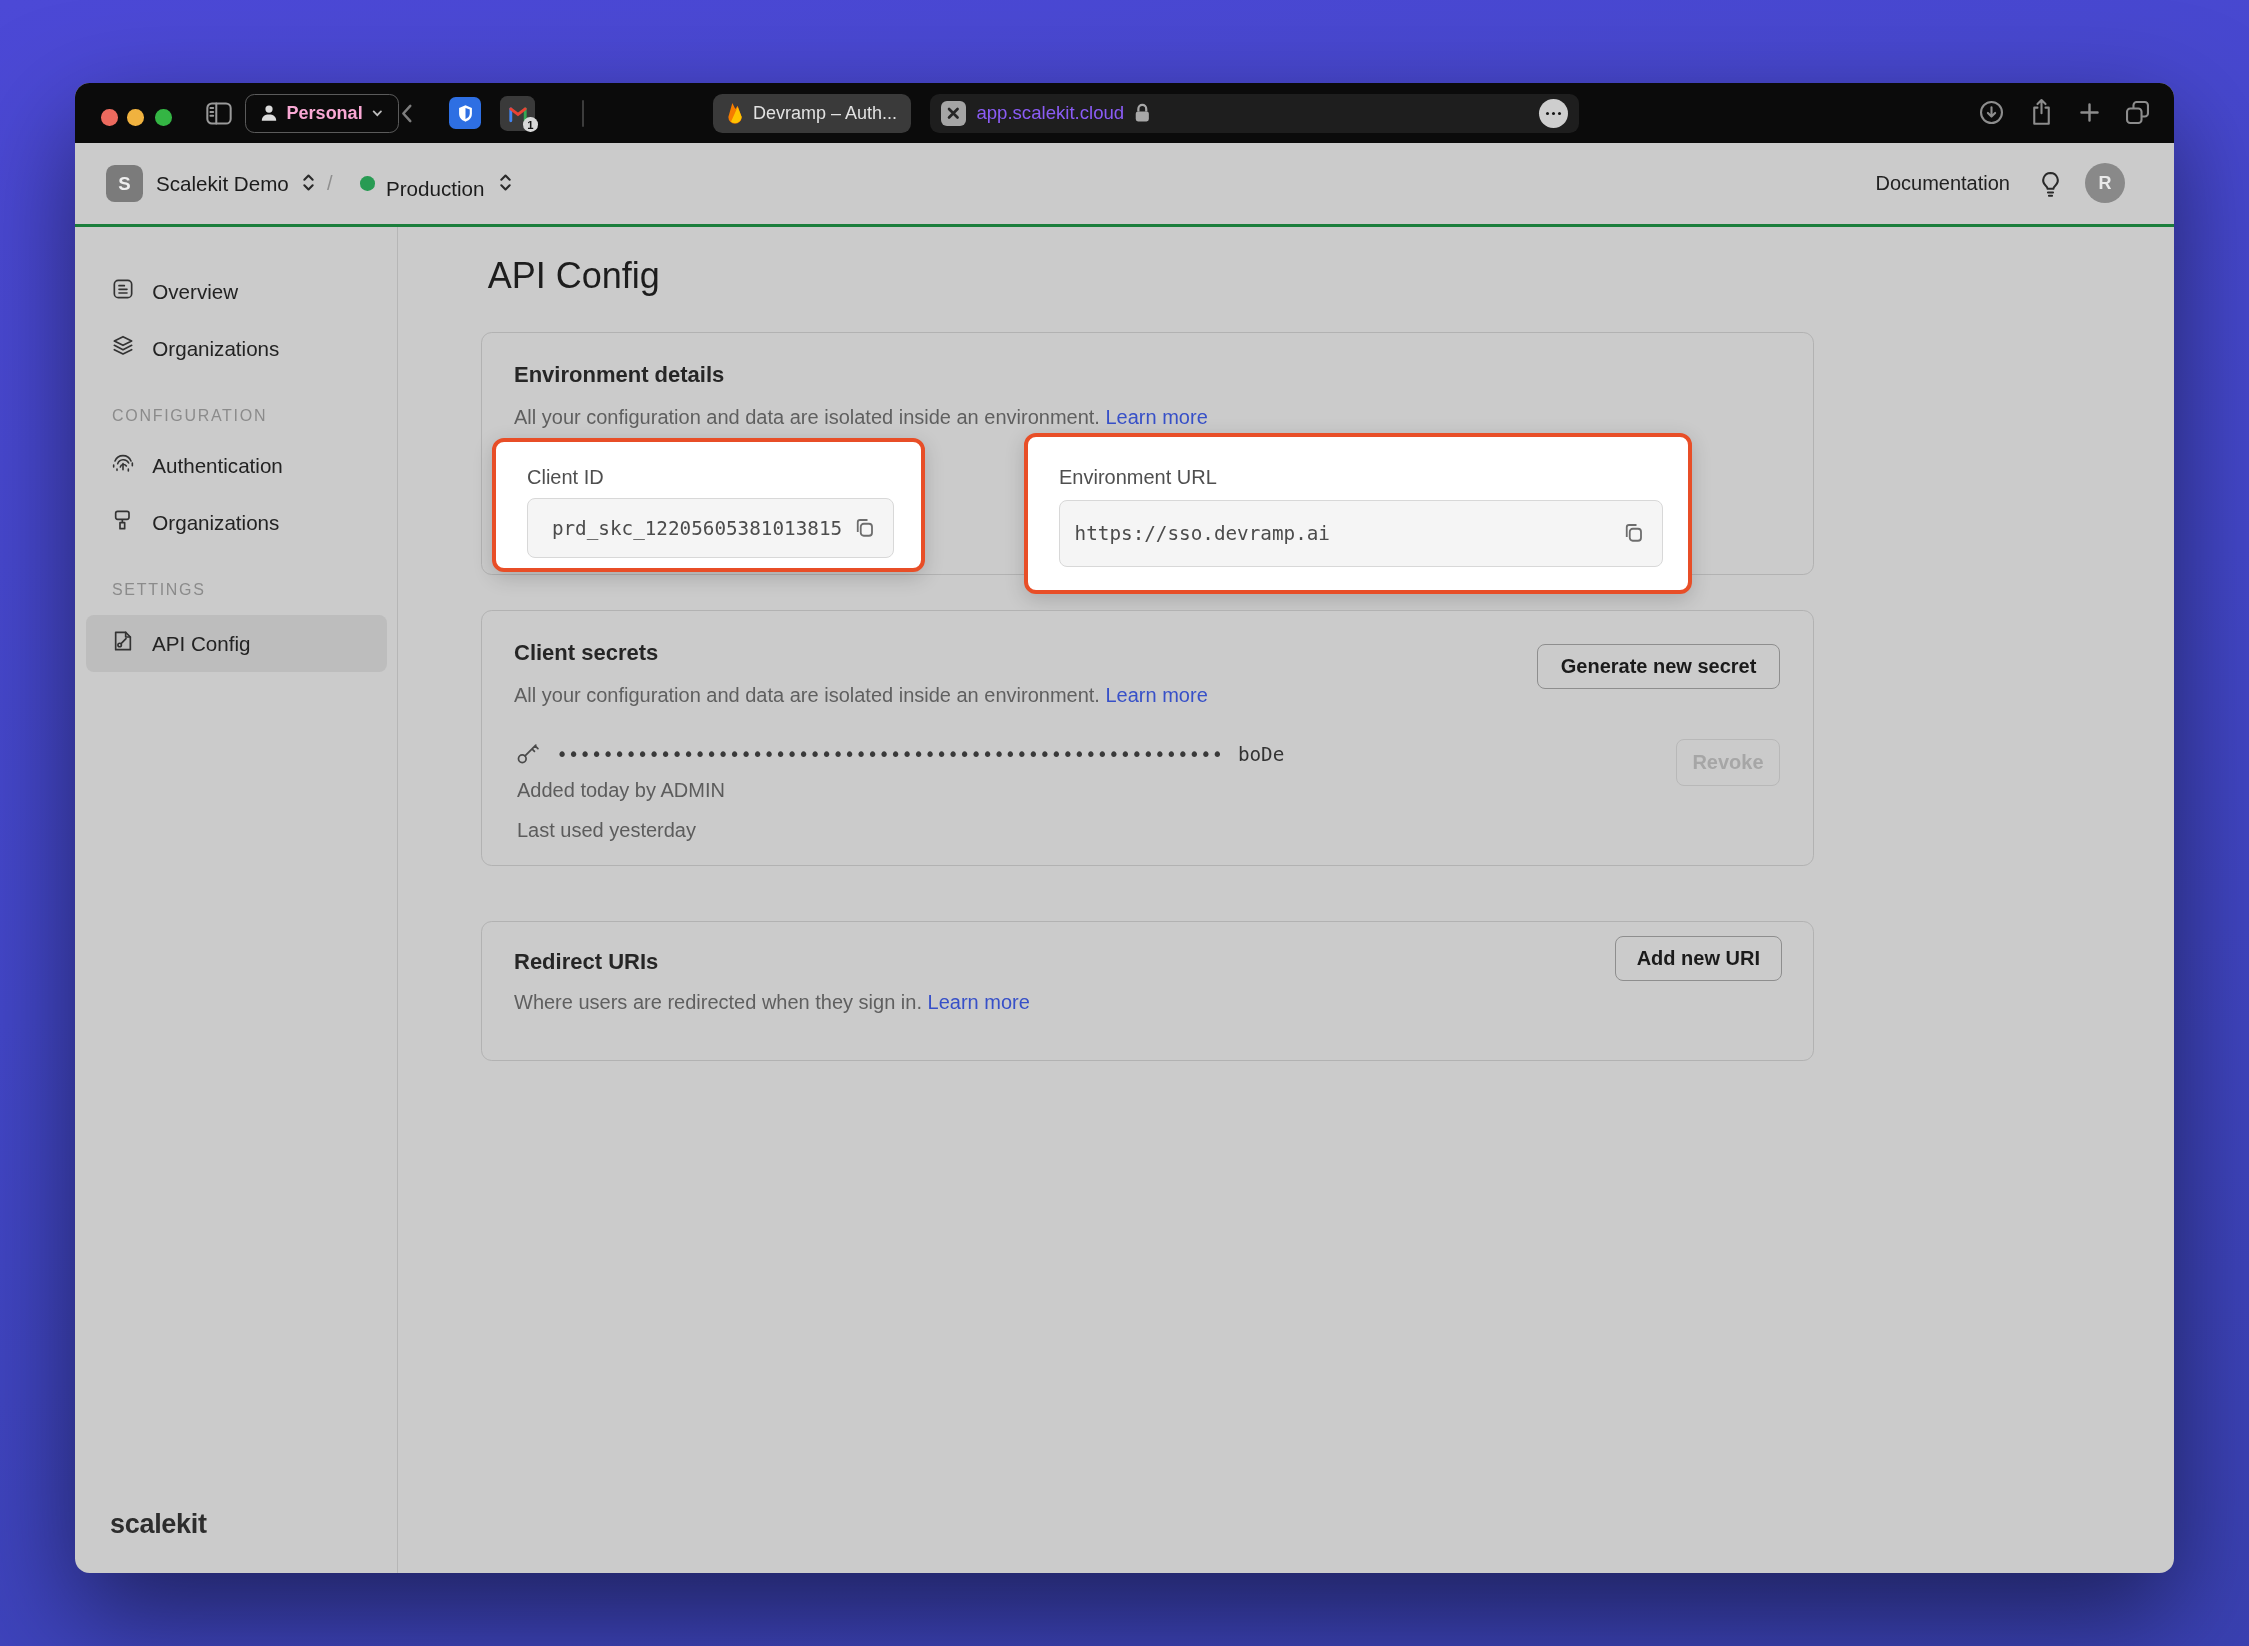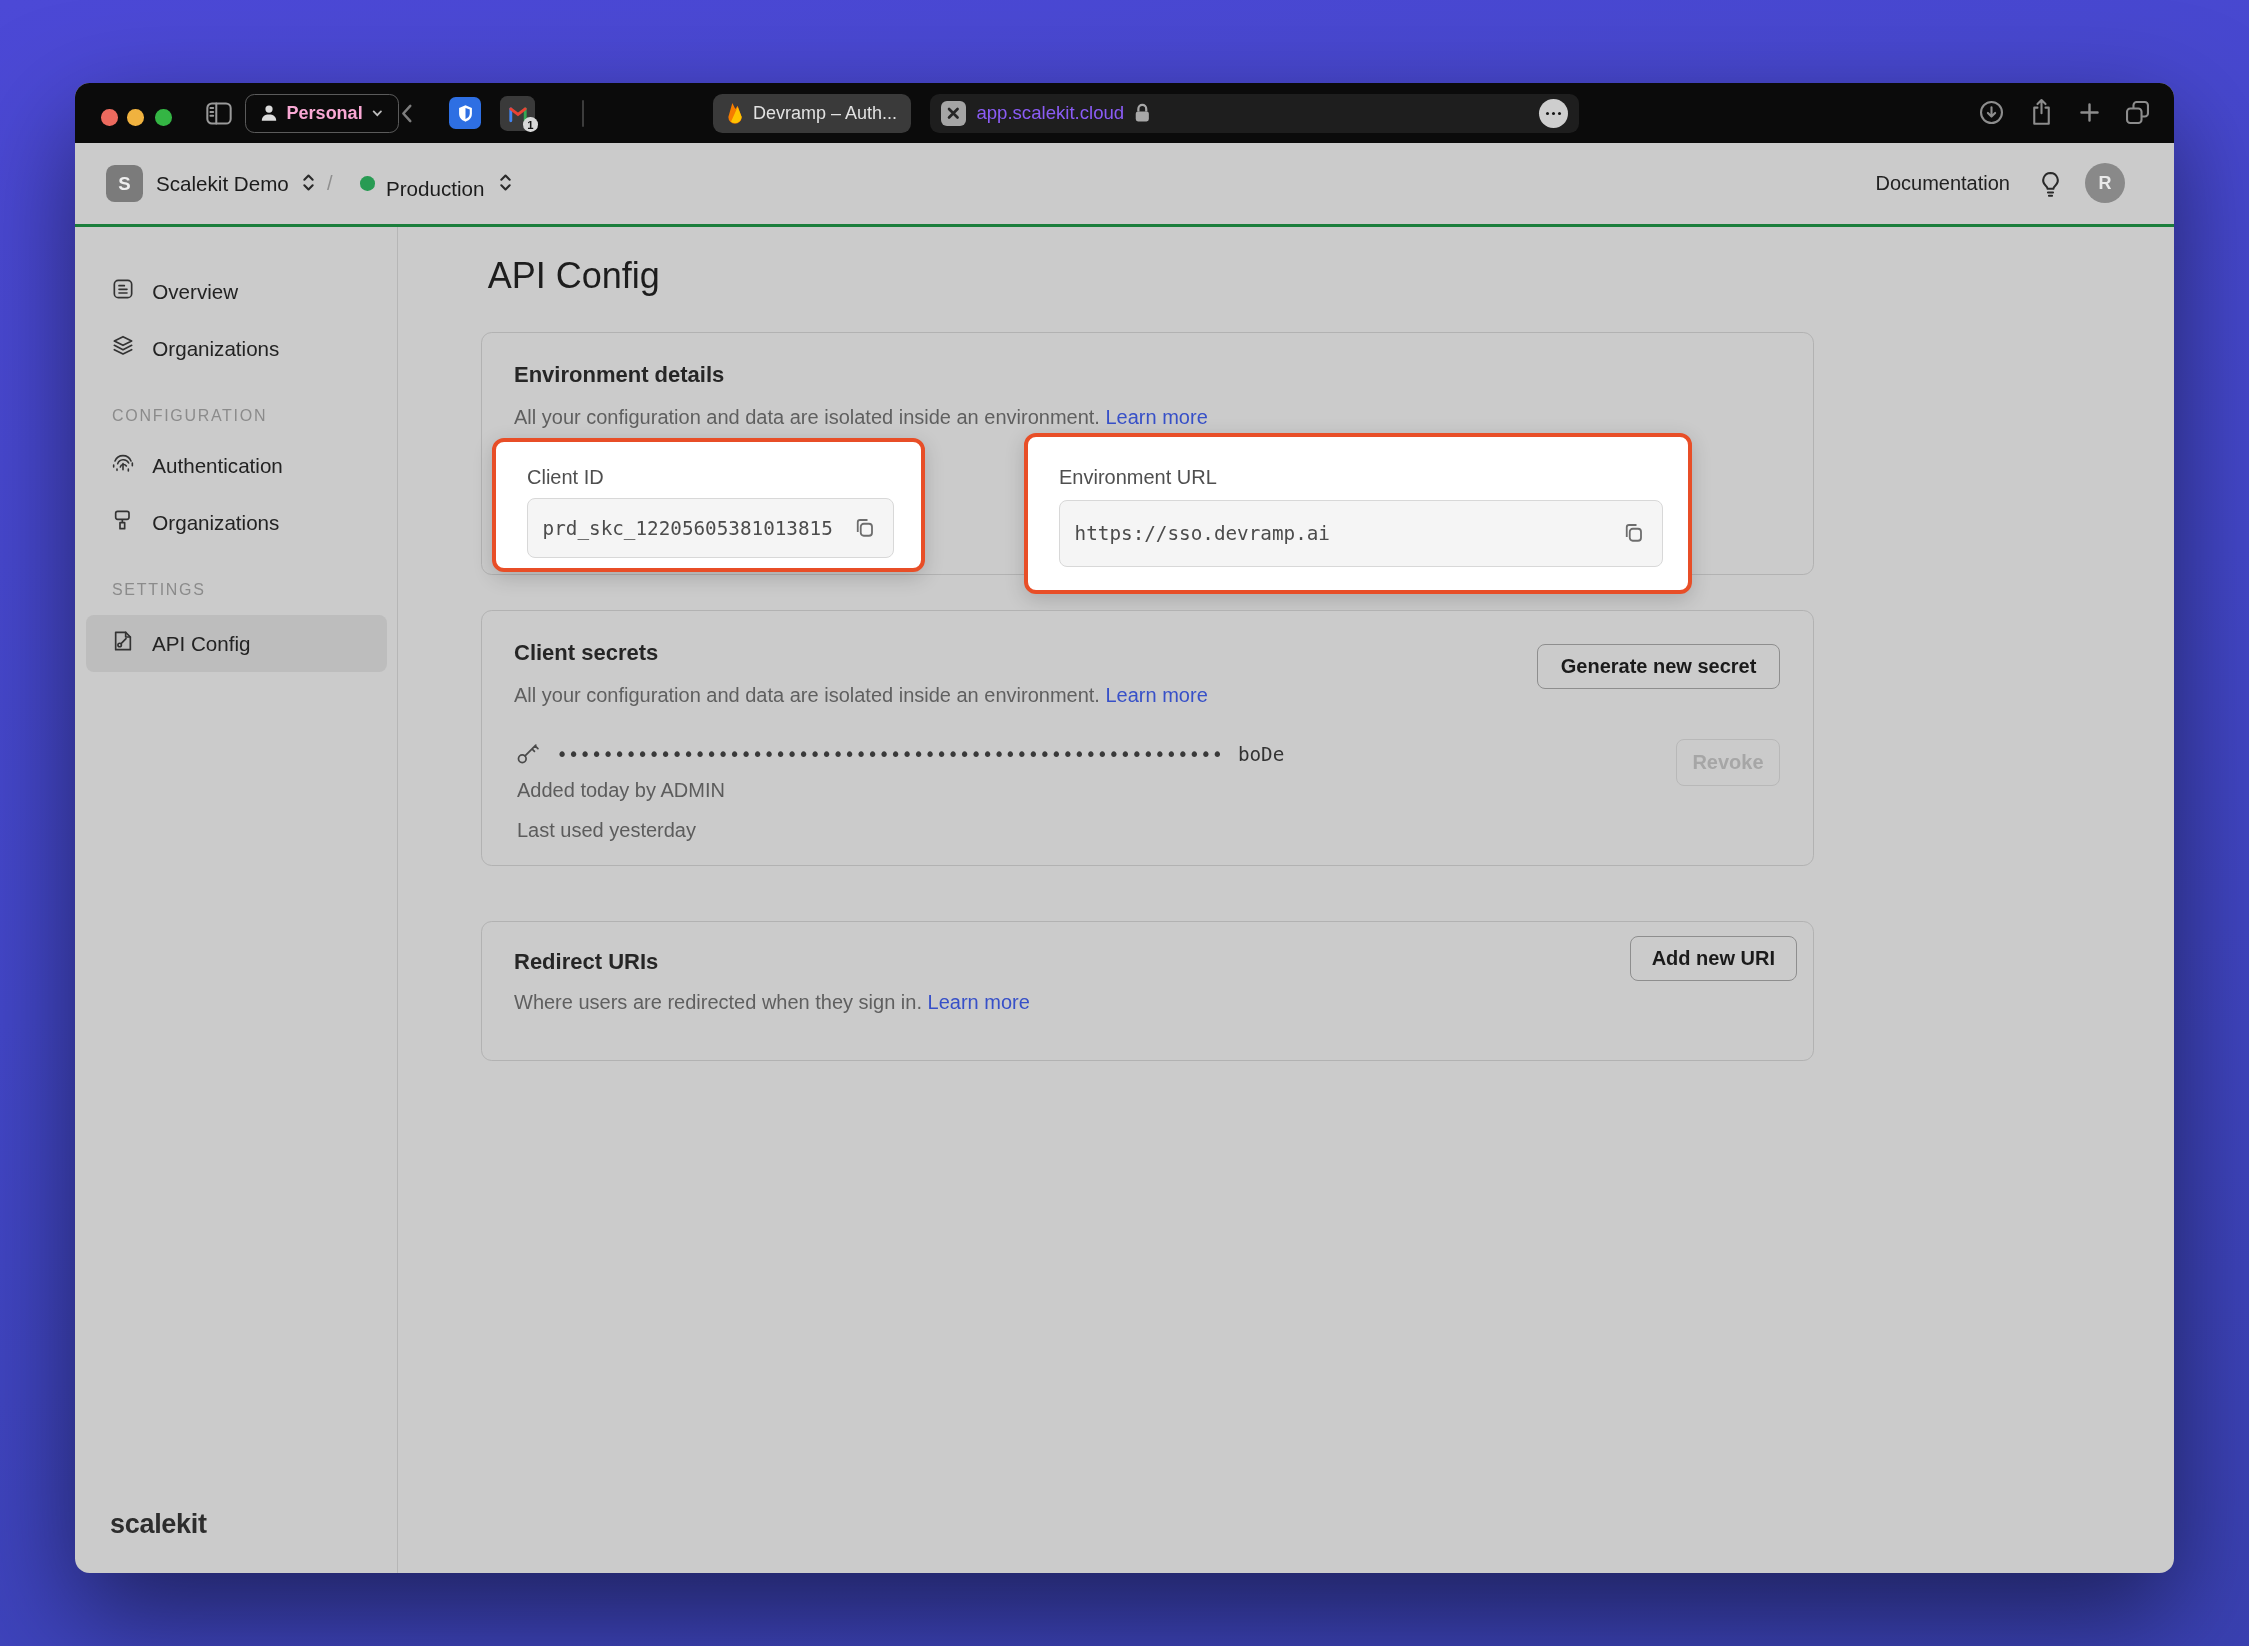--- a/index.html
+++ b/index.html
@@ -89,35 +89,35 @@
   .card { position:absolute; left:0; width:1333px; background:#cbcbcb;
     border:1.3px solid #b2b2b2; border-radius:10.7px; }
   .card1 { top:105px; height:243px; }
   .card2 { top:383px; height:256px; }
   .card3 { top:694px; height:140px; }
   .c-title { position:absolute; left:32px; top:29px; font-size:22px; font-weight:600; color:#262626; }
   .c-desc { position:absolute; left:32px; top:73px; font-size:20px; color:#5f5f5f; }
   .c-desc .lnk, .lnk { color:#3750c8; }
   .hl-box { position:absolute; background:#ffffff; border:4px solid #e84e27; border-radius:12px;
     box-shadow:0 5.3px 20px rgba(0,0,0,.16); }
-  .hl1 { left:10px; top:105px; width:433px; height:134px; }
+  .hl1 { left:10px; top:105px; width:433px; height:134px;text-align:center; }
   .hl2 { left:542px; top:100px; width:668px; height:161px; }
   .f-label { position:absolute; left:31px; font-size:20px; color:#4f4f4f; }
   .hl1 .f-label { top:24px; } .hl2 .f-label { top:29px; }
   .f-input { position:absolute; left:31px; background:#f5f5f5; border:1.3px solid #d8d8d8; border-radius:8px;
     display:flex; align-items:center; padding:0 14.6px; }
   .hl1 .f-input { top:56px; width:367px; height:60px; }
   .hl2 .f-input { top:63px; width:604px; height:67px; }
   .f-value { flex:1; font-family:"DejaVu Sans Mono", monospace; font-size:19.3px; color:#4c4c4c; white-space:nowrap; }
   .copy-btn { color:#6d6d6d; flex:0 0 27px; }
   .btn { position:absolute; border:1.3px solid #8e8e8e; border-radius:8px; background:transparent;
     font-family:"Liberation Sans", sans-serif; font-size:20px; font-weight:700; color:#1b1b1b;
     display:flex; align-items:center; justify-content:center; }
   .gen-btn { right:33px; top:33px; height:45px; padding:0 22.6px; }
-  .add-btn { right:16px; top:14px; height:45px; padding:0 21px; }
+  .add-btn { right:31px; top:14px; height:45px; padding:0 21px; }
   .revoke-btn { right:33px; top:128px; width:104px; height:47px; border-color:#b8b8b8; color:#a6a6a6; }
   .secret-row { position:absolute; left:33px; top:130px; display:flex; align-items:center; gap:14.6px; }
   .key-ico { color:#4a4a4a; flex:0 0 27px; }
   .secret-mask { font-family:"DejaVu Sans Mono", monospace; font-size:18.6px; color:#3a3a3a; letter-spacing:0.3px; }
   .secret-suffix { font-family:"DejaVu Sans Mono", monospace; font-size:19.3px; color:#333333; }
   .meta { position:absolute; left:35px; font-size:20px; color:#5c5c5c; }
   .meta1 { top:168px; } .meta2 { top:208px; }
   .card3 .c-title { top:27px; }
   .card3 .c-desc { top:69px; }
 </style>

